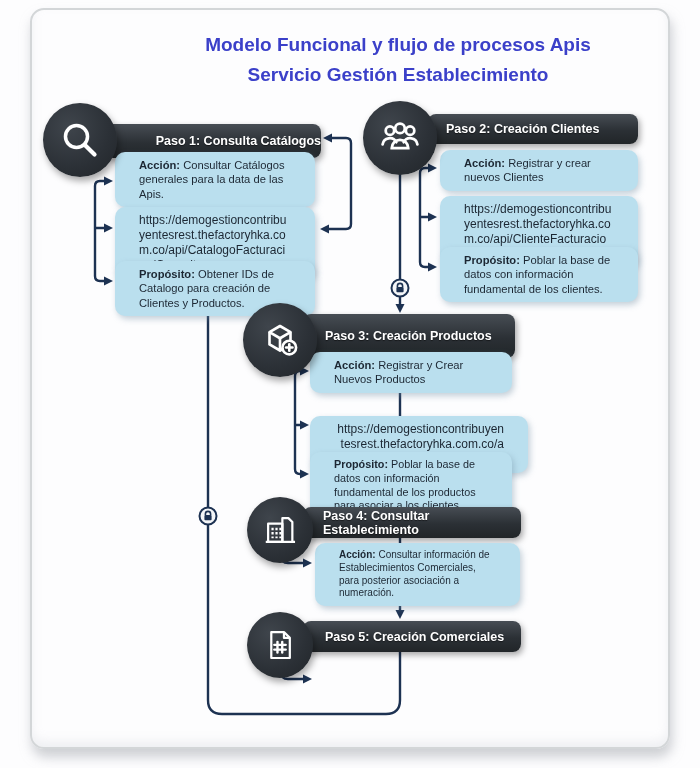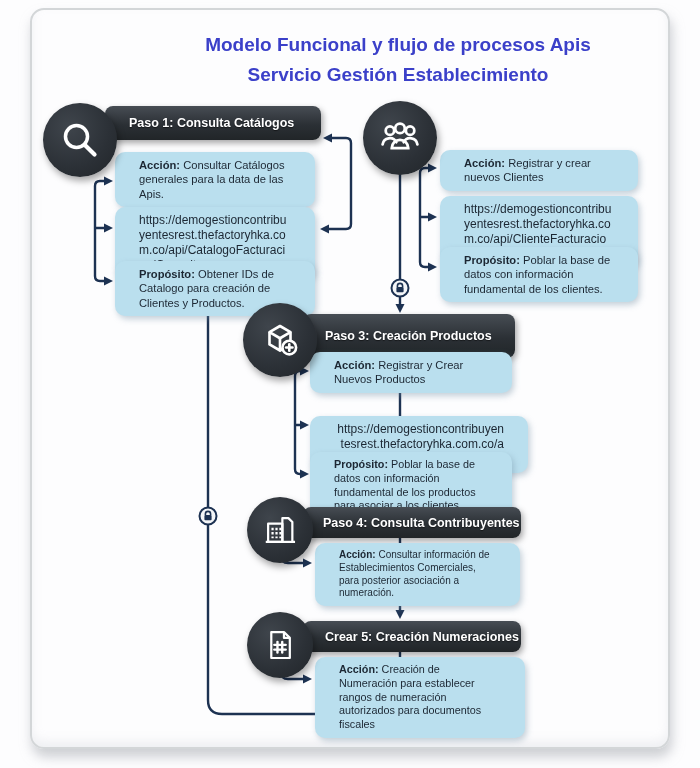--- a/index.html
+++ b/index.html
@@ -96,21 +96,21 @@
       <rect x="-3.6" y="-1" width="7.2" height="5.2" rx="1" fill="#1d3252"></rect>
     </g>
   </svg>
 
   <div class="circle" style="left:43px; top:103px; width:74px; height:74px;">
     <svg width="42" height="42" viewBox="0 0 24 24">
       <circle cx="10" cy="10" r="6.3" fill="none" stroke="#fff" stroke-width="2"></circle>
       <line x1="14.8" y1="14.8" x2="20.3" y2="20.3" stroke="#fff" stroke-width="2.4" stroke-linecap="round"></line>
     </svg>
   </div>
-  <div class="hdr" style="left:105px; top:106px; width:216px; height:34px; padding-left:24px;">
+  <div class="hdr" style="left:105px; top:124px; width:216px; height:34px; padding-left:24px;justify-content:flex-end;">
     <span>Paso 1: Consulta Catálogos</span>
   </div>
   <div class="bluebox" style="left:115px; top:152px; width:200px;">
     <span class="lbl">Acción:</span>
     <span>Consultar Catálogos generales para la data de las Apis.</span>
   </div>
   <div class="bluebox urlbox" style="left:115px; top:207px; width:200px;">
     <span>https://demogestioncontribuyentesrest.thefactoryhka.com.co/api/CatalogoFacturacion/Consultar</span>
   </div>
   <div class="bluebox" style="left:115px; top:261px; width:200px;">
@@ -120,20 +120,23 @@
 
   <div class="circle" style="left:363px; top:101px; width:74px; height:74px;">
     <svg width="44" height="44" viewBox="0 0 24 24" fill="none" stroke="#fff" stroke-width="1.5" stroke-linecap="round">
       <circle cx="6.5" cy="8" r="2.3"></circle>
       <circle cx="17.5" cy="8" r="2.3"></circle>
       <circle cx="12" cy="6.8" r="2.6"></circle>
       <path d="M2.5 15.5 a4 4 0 0 1 7.5 -1.2"></path>
       <path d="M14 14.3 a4 4 0 0 1 7.5 1.2"></path>
       <path d="M7.5 17.5 a4.5 4.5 0 0 1 9 0 Z"></path>
     </svg>
+  </div>
+  <div class="hdr" style="left:428px; top:114px; width:210px; height:30px; padding-left:18px;">
+    <span>Paso 2: Creación Clientes</span>
   </div>
   <div class="bluebox" style="left:440px; top:150px; width:198px;">
     <span class="lbl">Acción:</span>
     <span>Registrar y crear nuevos Clientes</span>
   </div>
   <div class="bluebox urlbox" style="left:440px; top:196px; width:198px;">
     <span>https://demogestioncontribuyentesrest.thefactoryhka.com.co/api/ClienteFacturacion/Crear</span>
   </div>
   <div class="bluebox" style="left:440px; top:247px; width:198px;">
     <span class="lbl">Propósito:</span>
@@ -171,40 +174,36 @@
     <svg width="38" height="38" viewBox="0 0 24 24" fill="none" stroke="#fff" stroke-width="1.4" stroke-linejoin="round">
       <rect x="4.5" y="8" width="9" height="11.5"></rect>
       <line x1="7.3" y1="10.5" x2="7.3" y2="17.2" stroke-dasharray="1.6 1.2"></line>
       <line x1="9.8" y1="10.5" x2="9.8" y2="17.2" stroke-dasharray="1.6 1.2"></line>
       <line x1="12.3" y1="10.5" x2="12.3" y2="17.2" stroke-dasharray="1.6 1.2"></line>
       <path d="M13.5 19.5 V4.5 H17.3 L19.8 7 V19.5"></path>
       <line x1="3" y1="19.5" x2="21.5" y2="19.5"></line>
     </svg>
   </div>
   <div class="hdr" style="left:303px; top:507px; width:218px; height:31px; padding-left:20px;">
-    <span>Paso 4: Consulta Contribuyentes</span>
+    <span>Paso 4: Consultar Establecimiento</span>
   </div>
   <div class="bluebox" style="left:315px; top:543px; width:205px; font-size:10px;">
     <span class="lbl">Acción:</span>
     <span>Consultar información de Establecimientos Comerciales, para posterior asociación a numeración.</span>
   </div>
 
   <div class="circle" style="left:247px; top:612px; width:66px; height:66px;">
     <svg width="38" height="38" viewBox="0 0 24 24" fill="none" stroke="#fff" stroke-width="1.4" stroke-linejoin="round">
       <path d="M6.5 3.8 H14.5 L18.2 7.5 V20.2 H6.5 Z"></path>
       <path d="M14.5 3.8 V7.5 H18.2"></path>
       <g stroke-width="1.5" stroke-linecap="round">
         <line x1="10.4" y1="10" x2="10.4" y2="16.8"></line>
         <line x1="13.4" y1="10" x2="13.4" y2="16.8"></line>
         <line x1="8.4" y1="11.9" x2="15.6" y2="11.9"></line>
         <line x1="8.4" y1="14.9" x2="15.6" y2="14.9"></line>
       </g>
     </svg>
   </div>
   <div class="hdr" style="left:303px; top:621px; width:218px; height:31px; padding-left:22px;">
-    <span>Crear 5: Creación Numeraciones</span>
-  </div>
-  <div class="bluebox" style="left:315px; top:657px; width:210px; font-size:10.8px;">
-    <span class="lbl">Acción:</span>
-    <span>Creación de Numeración para establecer rangos de numeración autorizados para documentos fiscales</span>
+    <span>Paso 5: Creación Comerciales</span>
   </div>
 
 </div>
 
 </body></html>

